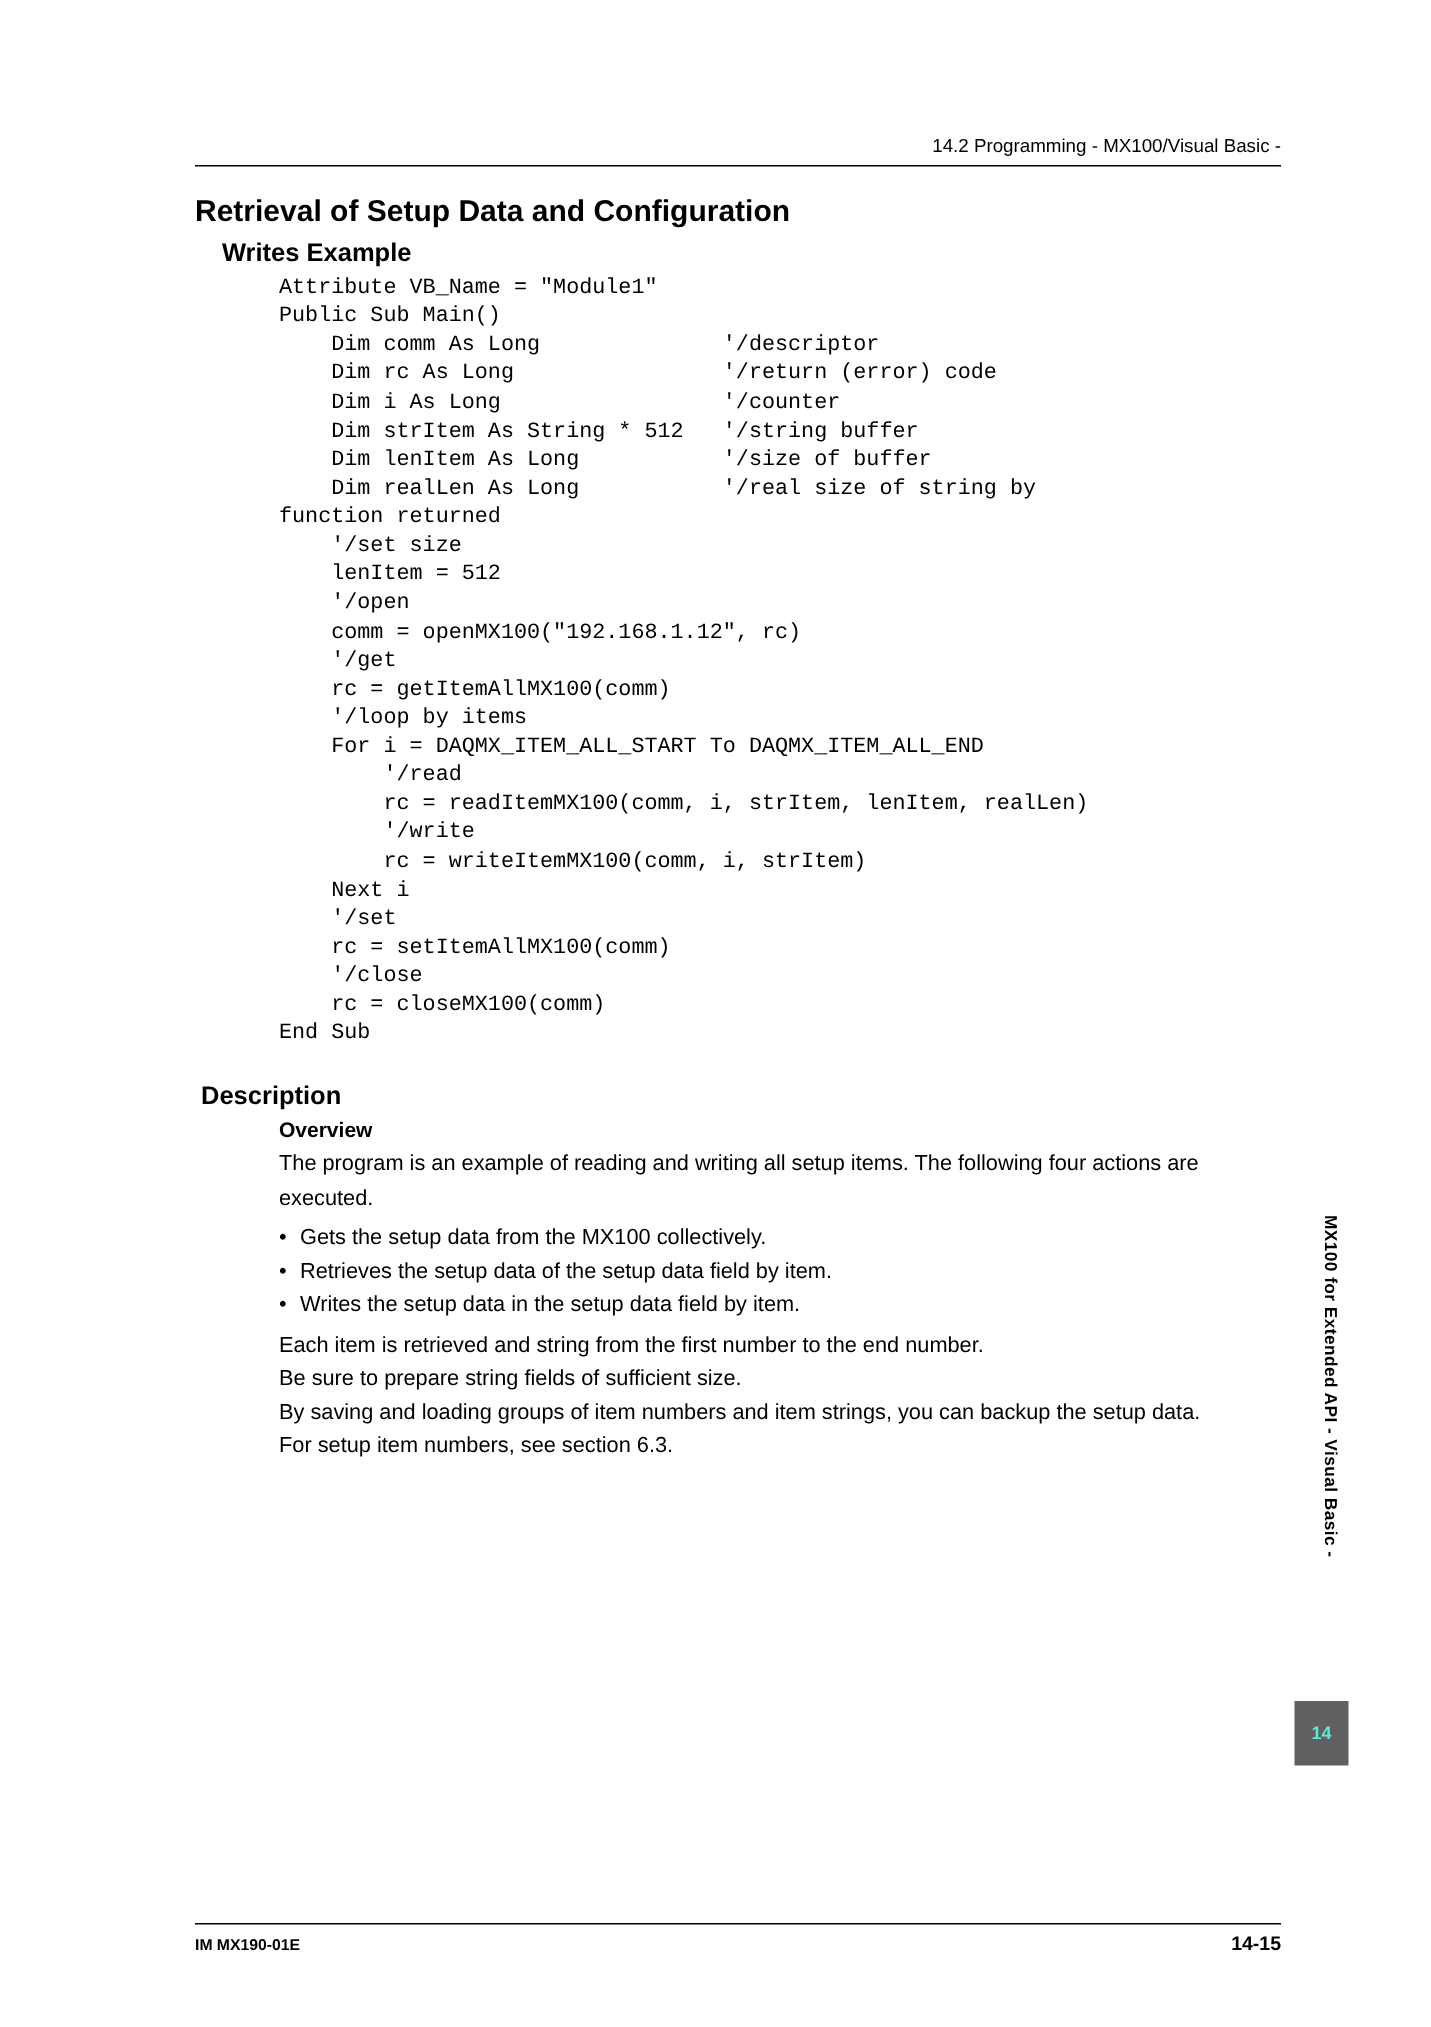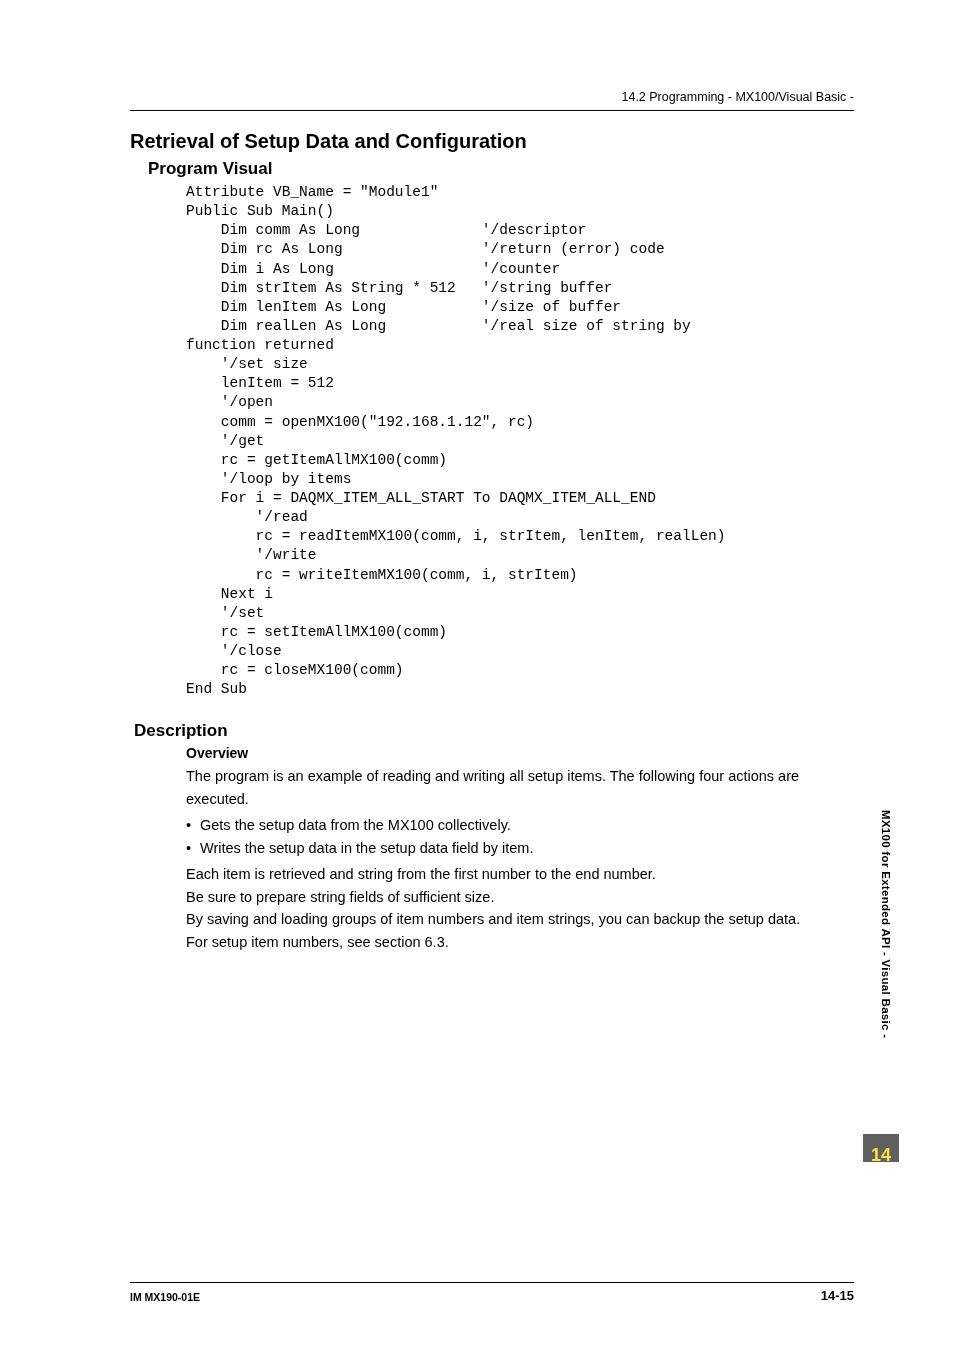--- a/index.html
+++ b/index.html
@@ -92,25 +92,25 @@
       writing-mode: vertical-rl;
       font-size: 11.5px;
       font-weight: bold;
       letter-spacing: 0.3px;
     }
     .chapter-box {
       position: absolute;
       right: 55px;
       top: 1134px;
       width: 36px;
-      height: 28px;
+      height: 43px;
       background: #606060;
-      color: #fde047;
+      color: #5eead4;
       text-align: center;
-      font-size: 18px;
+      font-size: 12px;
       font-weight: bold;
       line-height: 42px;
     }
     .footer-rule {
       position: absolute;
       bottom: 68px;
       left: 130px;
       right: 100px;
       border-top: 1px solid #000;
     }
@@ -131,21 +131,21 @@
     }
   </style>
 </head>
 <body>
 
 <div class="header-path">14.2  Programming - MX100/Visual Basic -</div>
 <div class="header-rule"></div>
 
 <div class="h1">Retrieval of Setup Data and Configuration</div>
 
-<div class="h2">Program Visual</div>
+<div class="h2">Writes Example</div>
 <div class="code">Attribute VB_Name = "Module1"
 Public Sub Main()
     Dim comm As Long              '/descriptor
     Dim rc As Long                '/return (error) code
     Dim i As Long                 '/counter
     Dim strItem As String * 512   '/string buffer
     Dim lenItem As Long           '/size of buffer
     Dim realLen As Long           '/real size of string by
 function returned
     '/set size
@@ -166,20 +166,21 @@
     '/close
     rc = closeMX100(comm)
 End Sub</div>
 
 <div class="desc-h2">Description</div>
 <div class="overview-h">Overview</div>
 <div class="body-text">The program is an example of reading and writing all setup items. The following four actions are executed.</div>
 
 <div class="bullet-list">
   <div class="bullet-item">Gets the setup data from the MX100 collectively.</div>
+  <div class="bullet-item">Retrieves the setup data of the setup data field by item.</div>
   <div class="bullet-item">Writes the setup data in the setup data field by item.</div>
 </div>
 
 <div class="body-text">Each item is retrieved and string from the first number to the end number.</div>
 <div class="body-text">Be sure to prepare string fields of sufficient size.</div>
 <div class="body-text">By saving and loading groups of item numbers and item strings, you can backup the setup data.</div>
 <div class="body-text">For setup item numbers, see section 6.3.</div>
 
 <div class="side-tab">MX100 for Extended API - Visual Basic -</div>
 <div class="chapter-box">14</div>

